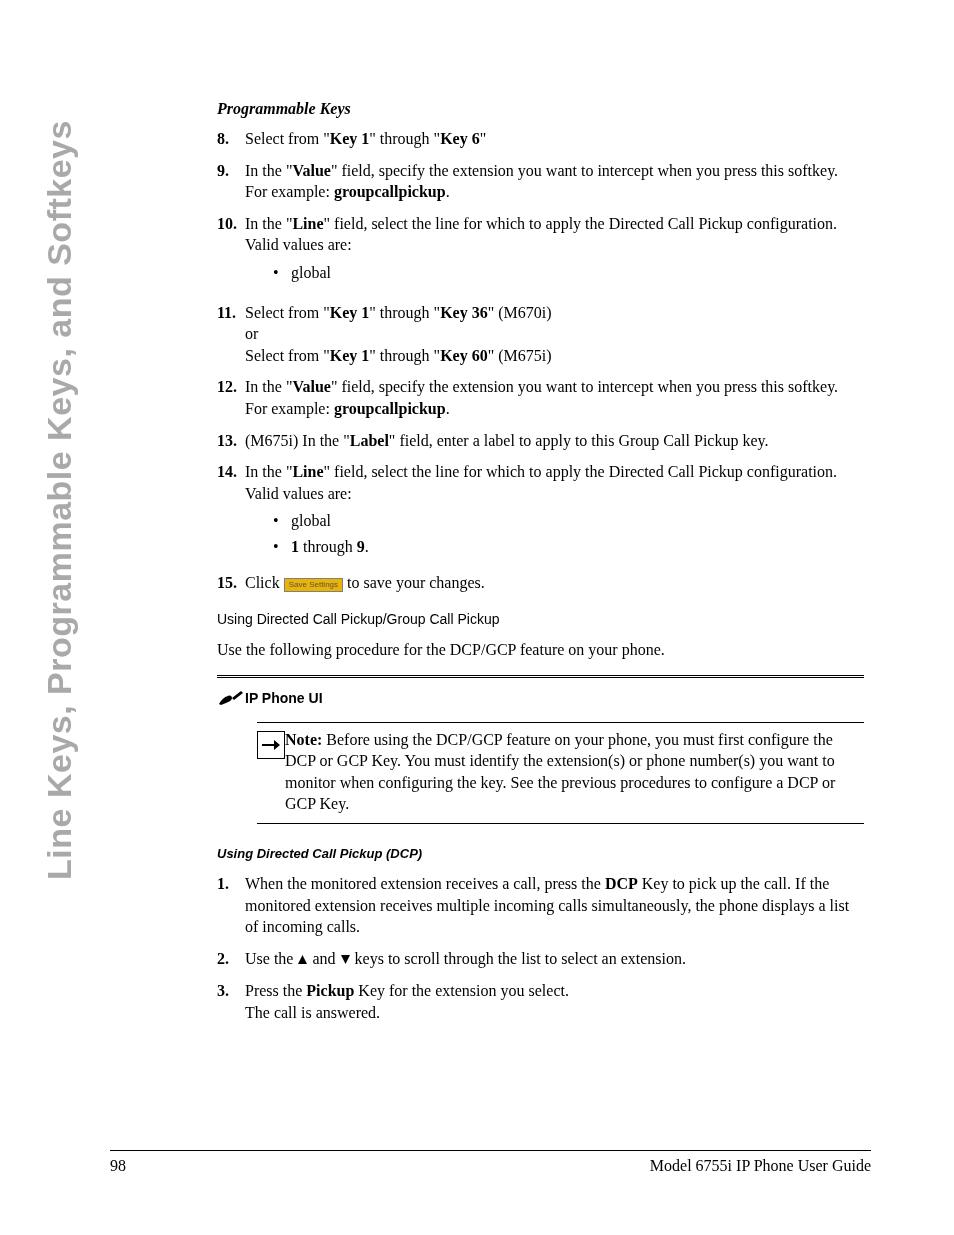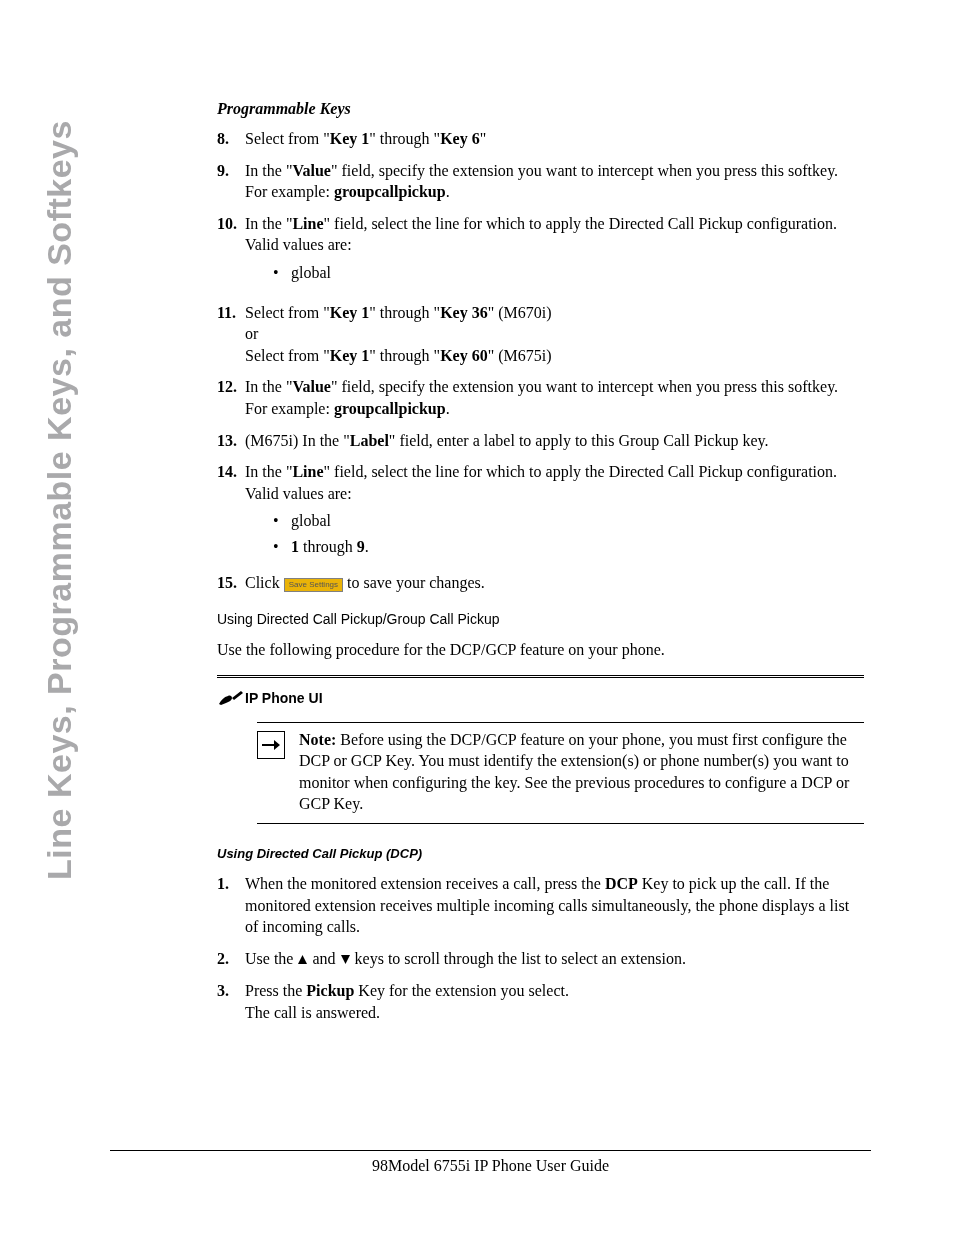--- a/index.html
+++ b/index.html
@@ -99,21 +99,20 @@
   }
   .ui-header .label {
     font-family: Arial, Helvetica, sans-serif;
     font-weight: bold;
     font-size: 14px;
   }
   .hand-icon svg { display: block; }
   .note-row {
     display: flex;
     align-items: flex-start;
-    gap: 14px;
     padding: 6px 0 8px 0;
   }
   .arrow-box {
     width: 26px;
     height: 26px;
     border: 1.5px solid #000;
     display: flex;
     align-items: center;
     justify-content: center;
     margin-top: 2px;
@@ -138,21 +137,21 @@
     vertical-align: -1px;
   }
   .footer {
     position: absolute;
     bottom: 60px;
     left: 110px;
     right: 83px;
     border-top: 1px solid #000;
     padding-top: 6px;
     display: flex;
-    justify-content: center;
+    justify-content: space-between;
     font-size: 16px;
   }
   .b { font-weight: bold; }
   .subhead-italic-sans {
     font-family: Arial, Helvetica, sans-serif;
     font-style: italic;
     font-weight: bold;
     font-size: 13px;
     margin: 22px 0 12px 0;
   }

